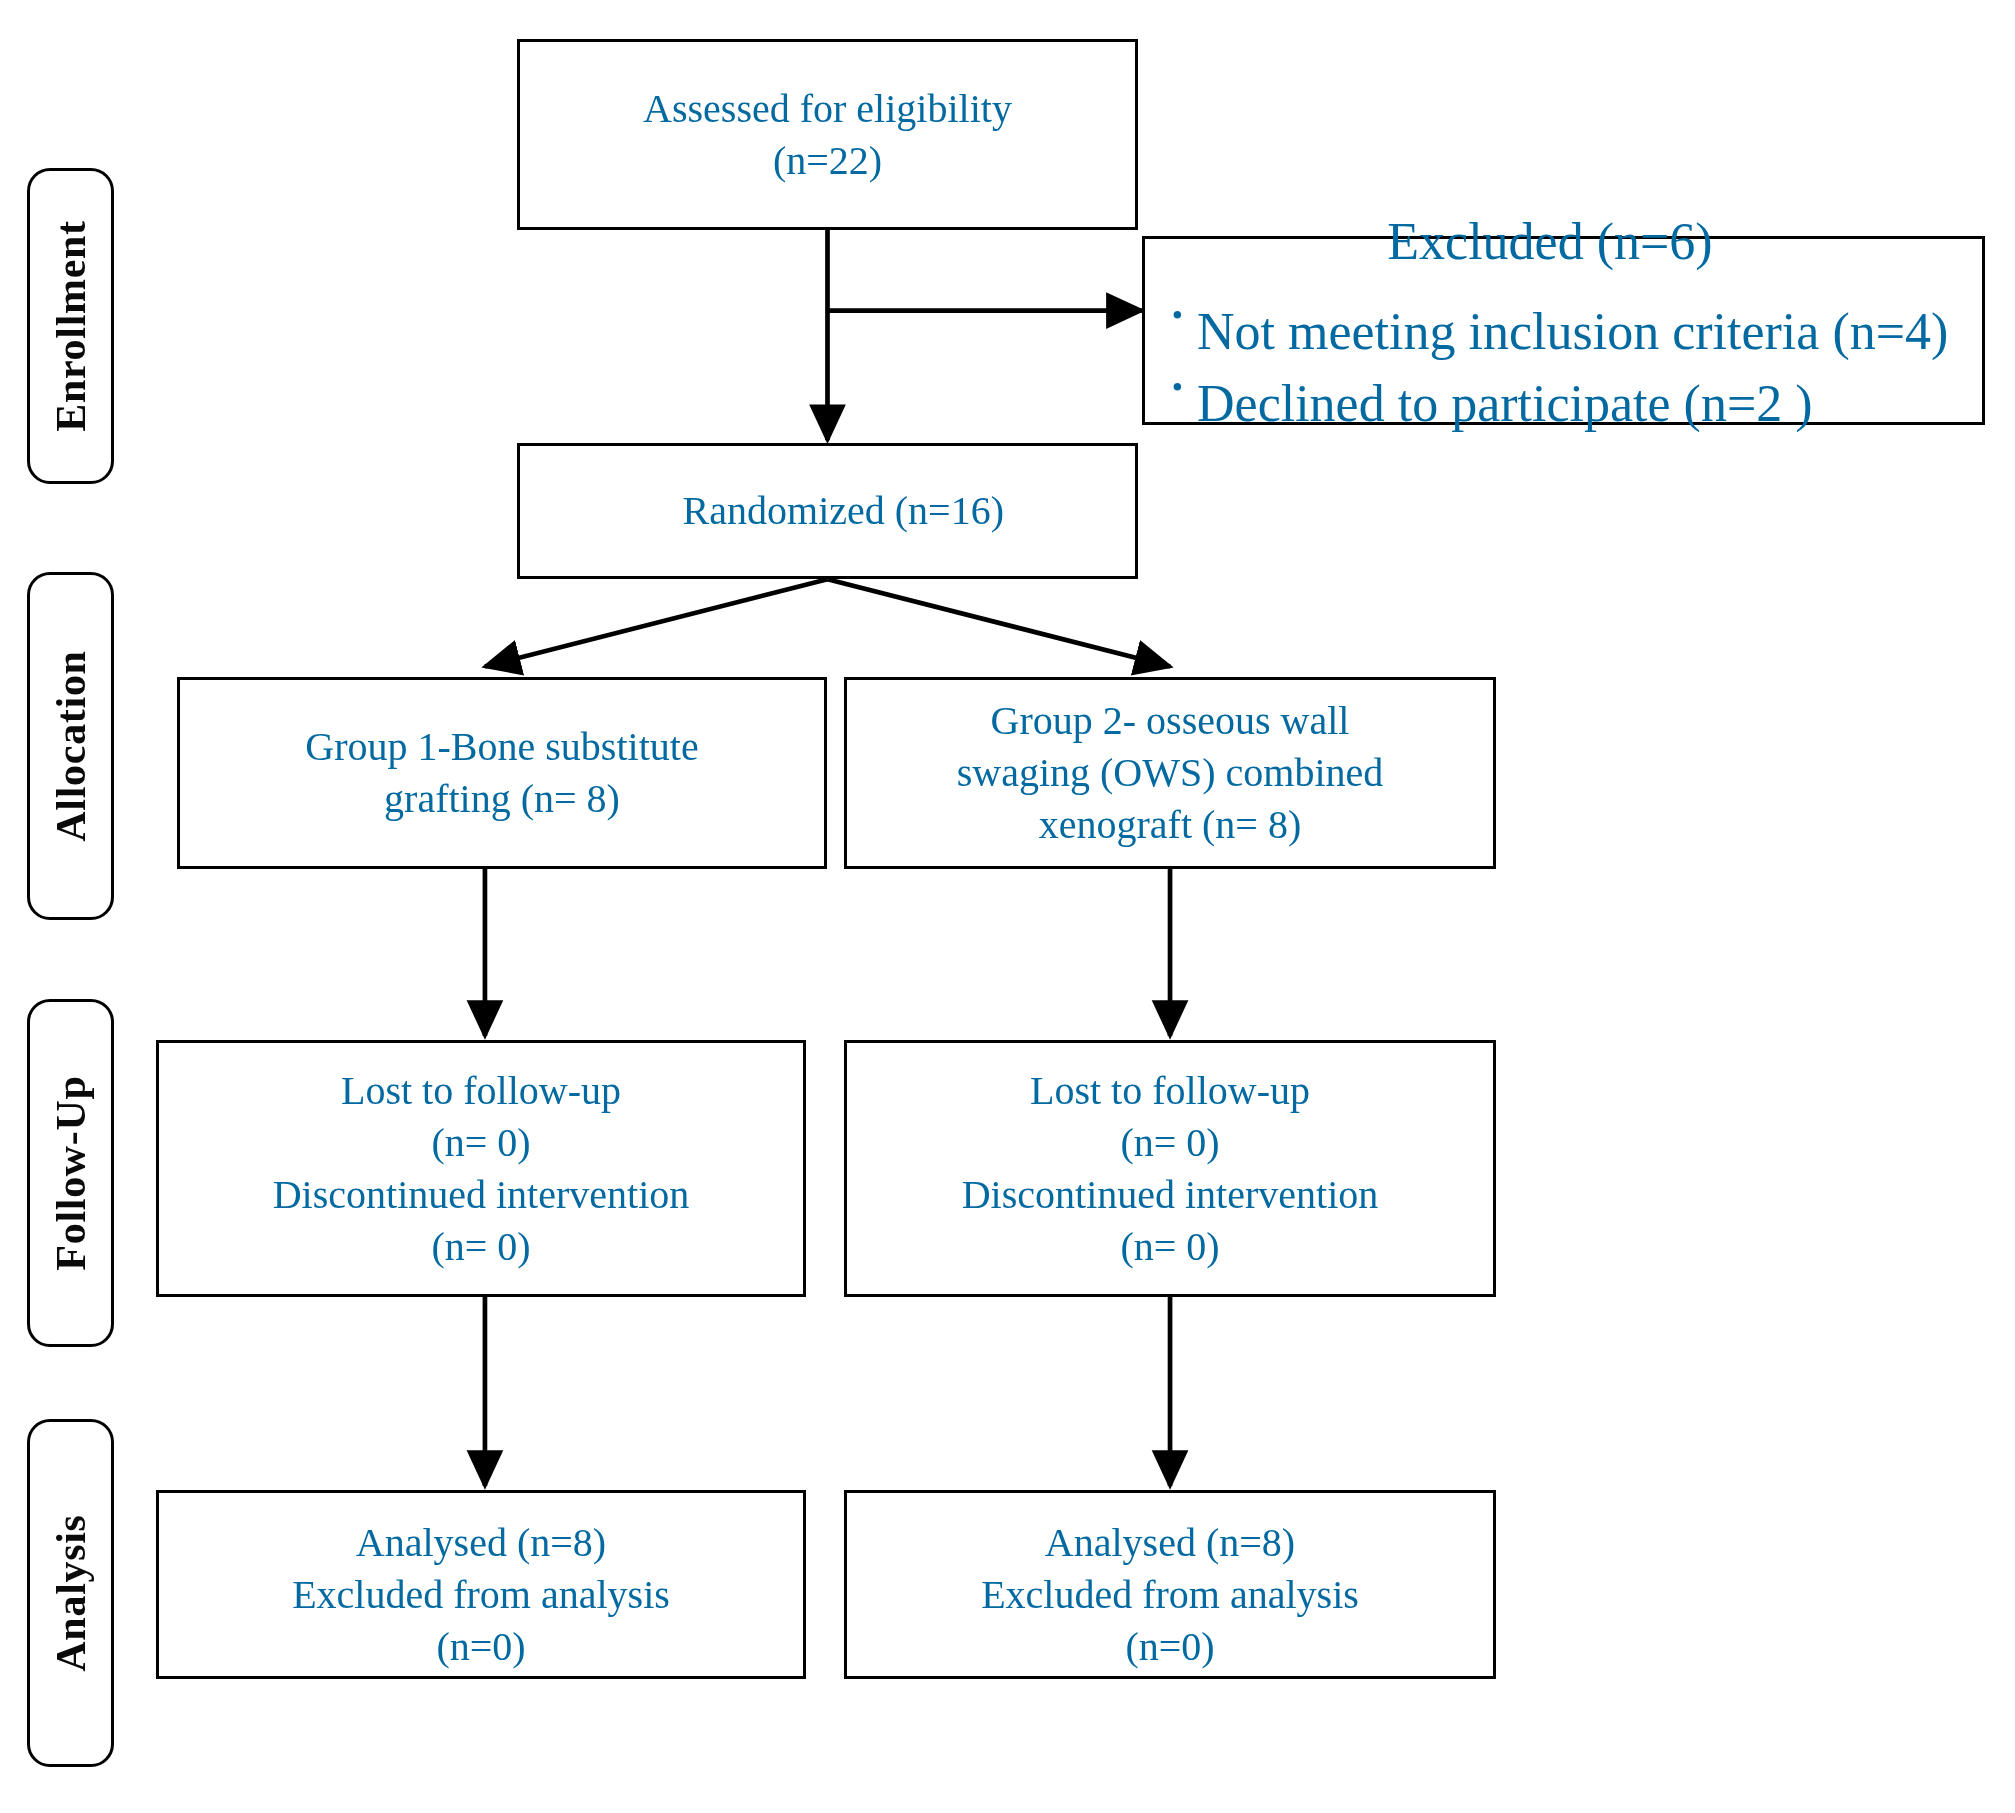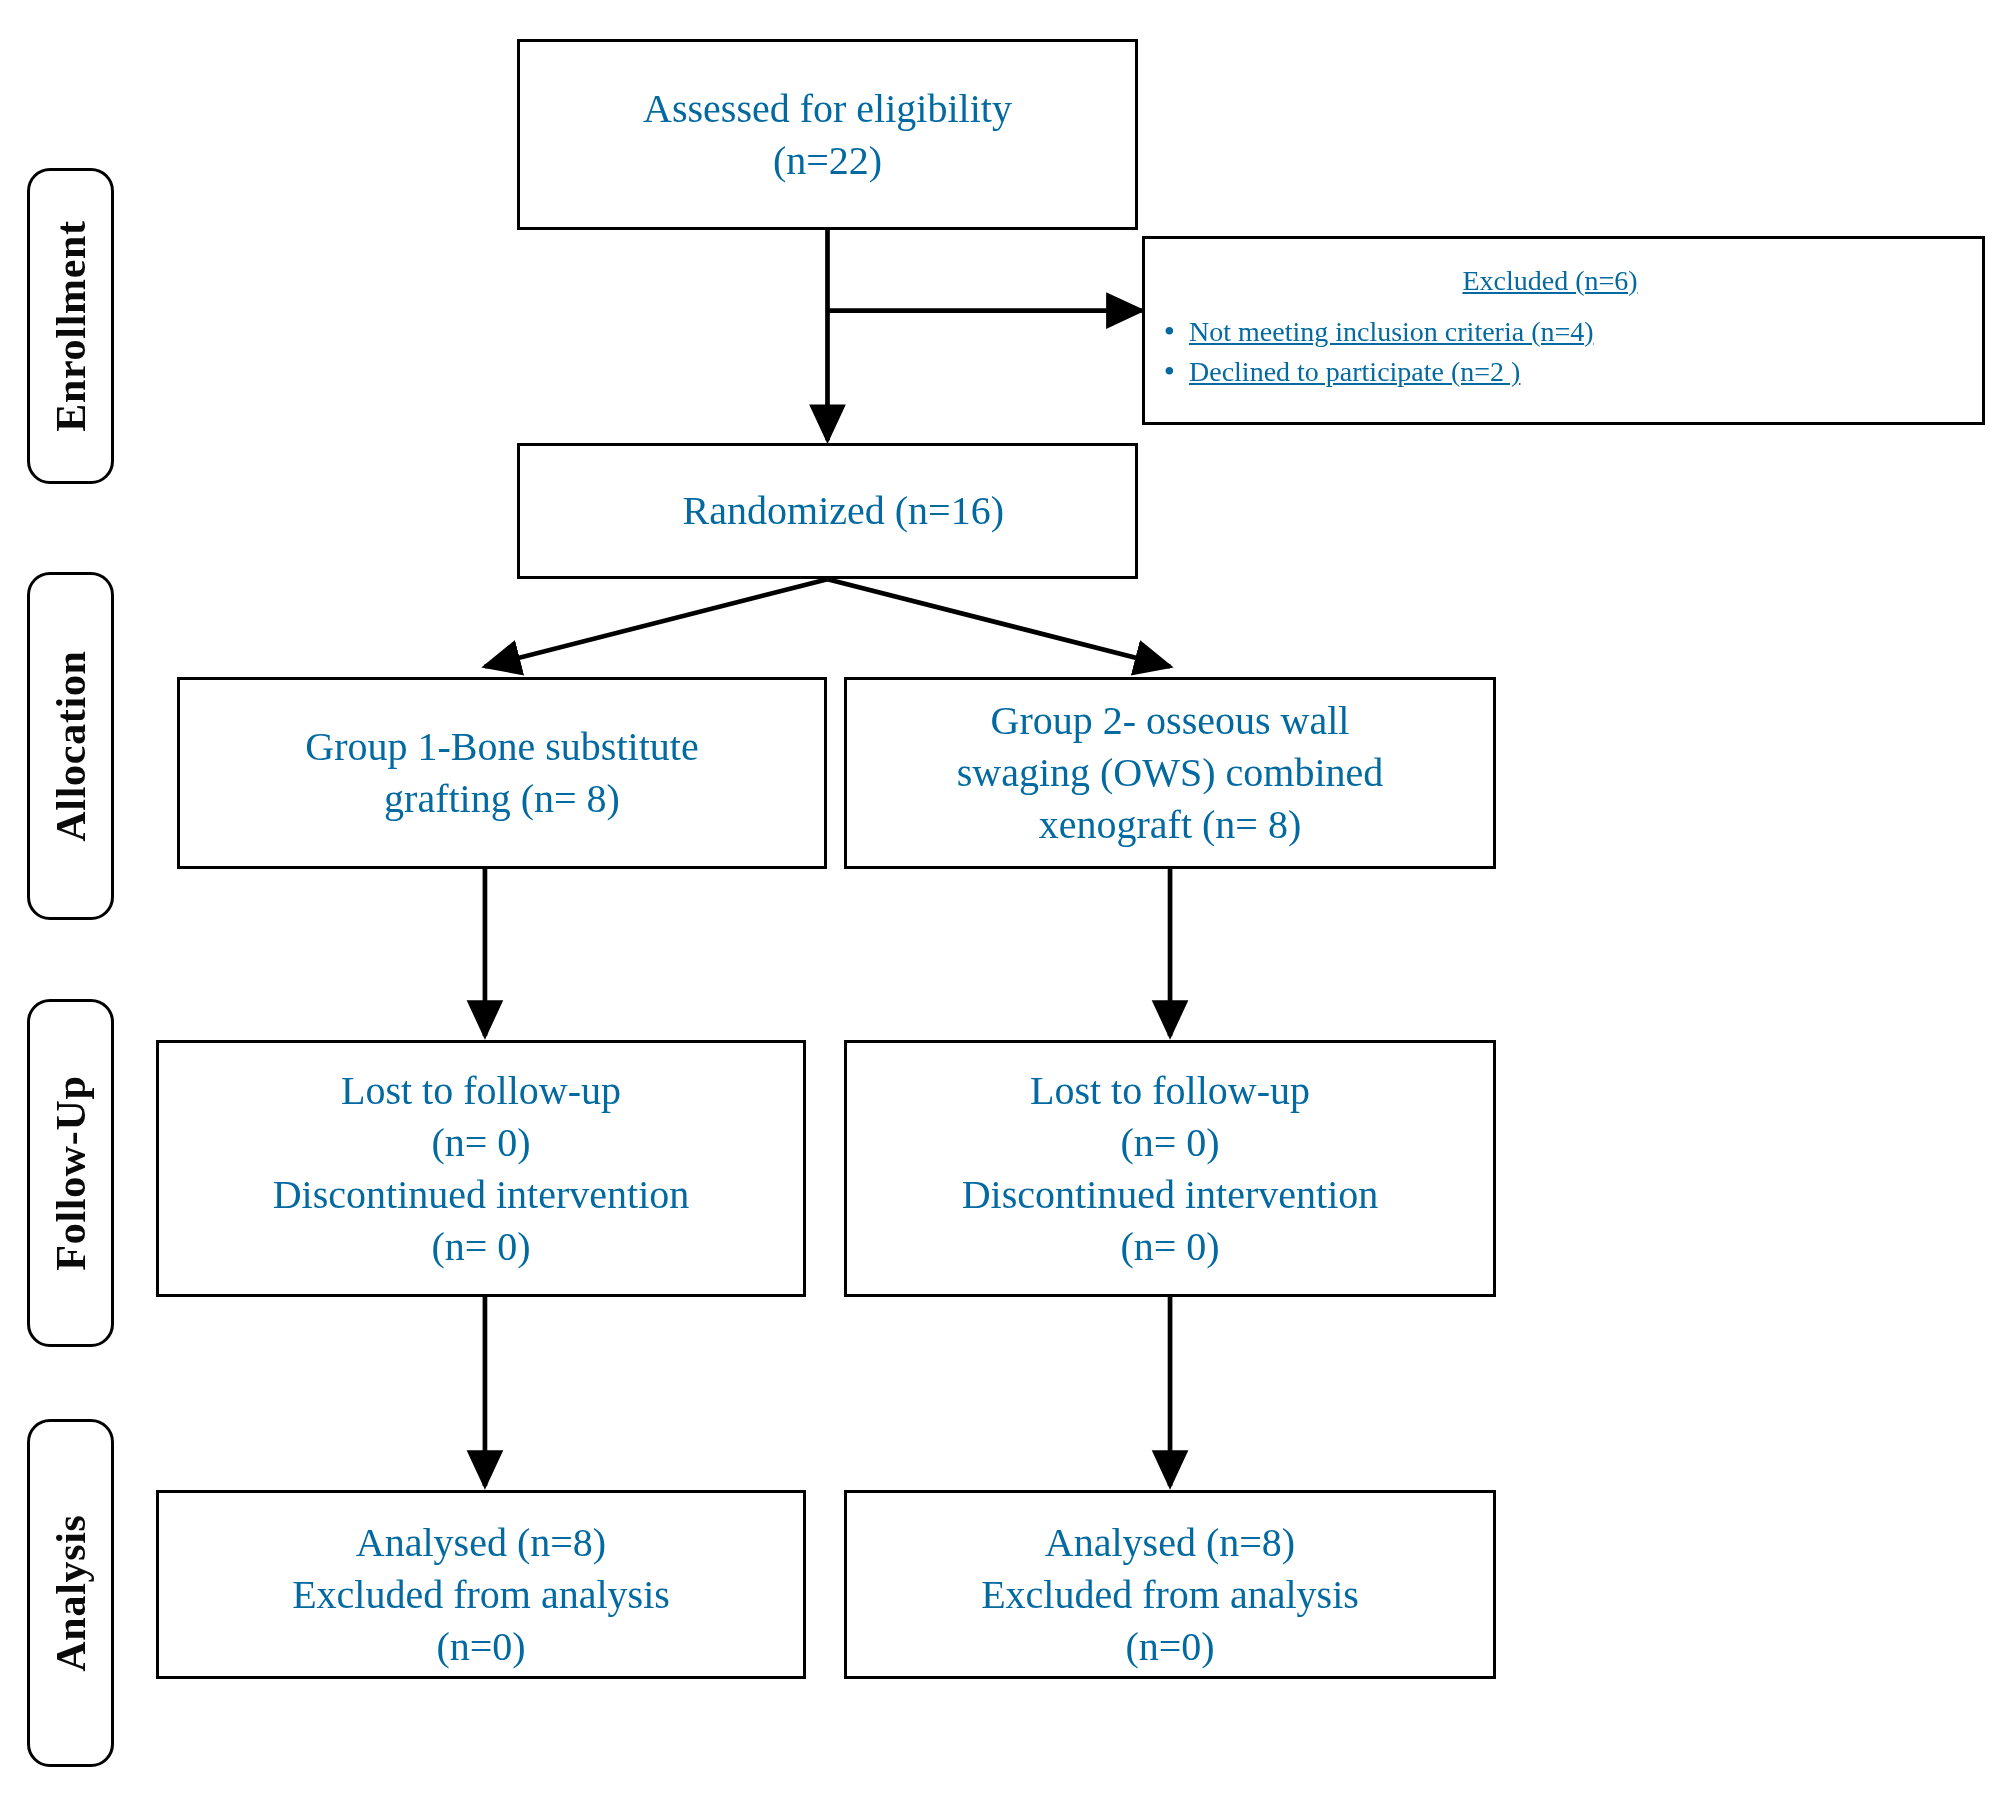--- a/index.html
+++ b/index.html
@@ -62,21 +62,21 @@
     padding: 6.7px 12px;
   }
   .excluded-box .head {
     text-align: center;
     display: block;
     margin-bottom: 6.7px;
     padding-right: 27px;
   }
   .excluded-box ul {
     list-style: none;
-    margin: 4px;
+    margin: 12px;
     padding: 0;
   }
   .excluded-box li {
     position: relative;
     padding-left: 28px;
     white-space: nowrap;
     margin: 4px 0;
     text-align: left;
   }
   .excluded-box li::before {
@@ -141,21 +141,21 @@
     <line x1="722" y1="1928" x2="722" y2="2212" stroke="#000000" stroke-width="7" marker-end="url(#arrowhead)"></line>
 
     <line x1="1742" y1="1928" x2="1742" y2="2212" stroke="#000000" stroke-width="7" marker-end="url(#arrowhead)"></line>
   </svg>
 
   <div class="flow-box" style="left:517px; top:39px; width:621px; height:191px;">
     <span class="line">Assessed  for eligibility</span>
     <span class="line">(n=22)</span>
   </div>
 
-  <div class="flow-box excluded-box" style="left:1142px; top:236px; width:843px; height:189px; font-size:28px;text-decoration:underline;">
+  <div class="flow-box excluded-box" style="left:1142px; top:236px; width:843px; height:189px; font-size:52px;">
     <span class="head">Excluded  (n=6)</span>
     <ul>
       <li>
         <span>Not meeting  inclusion  criteria  (n=4)</span>
       </li>
       <li>
         <span>Declined  to participate  (n=2 )</span>
       </li>
     </ul>
   </div>

